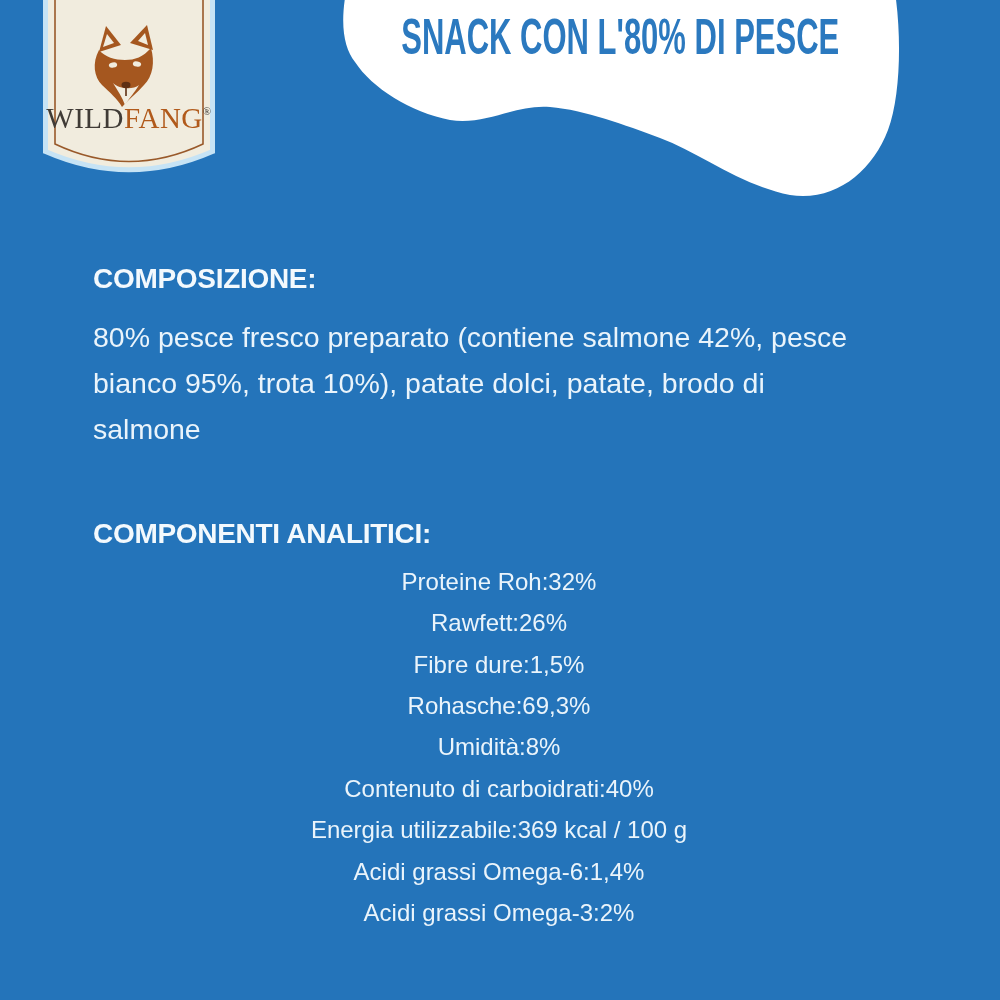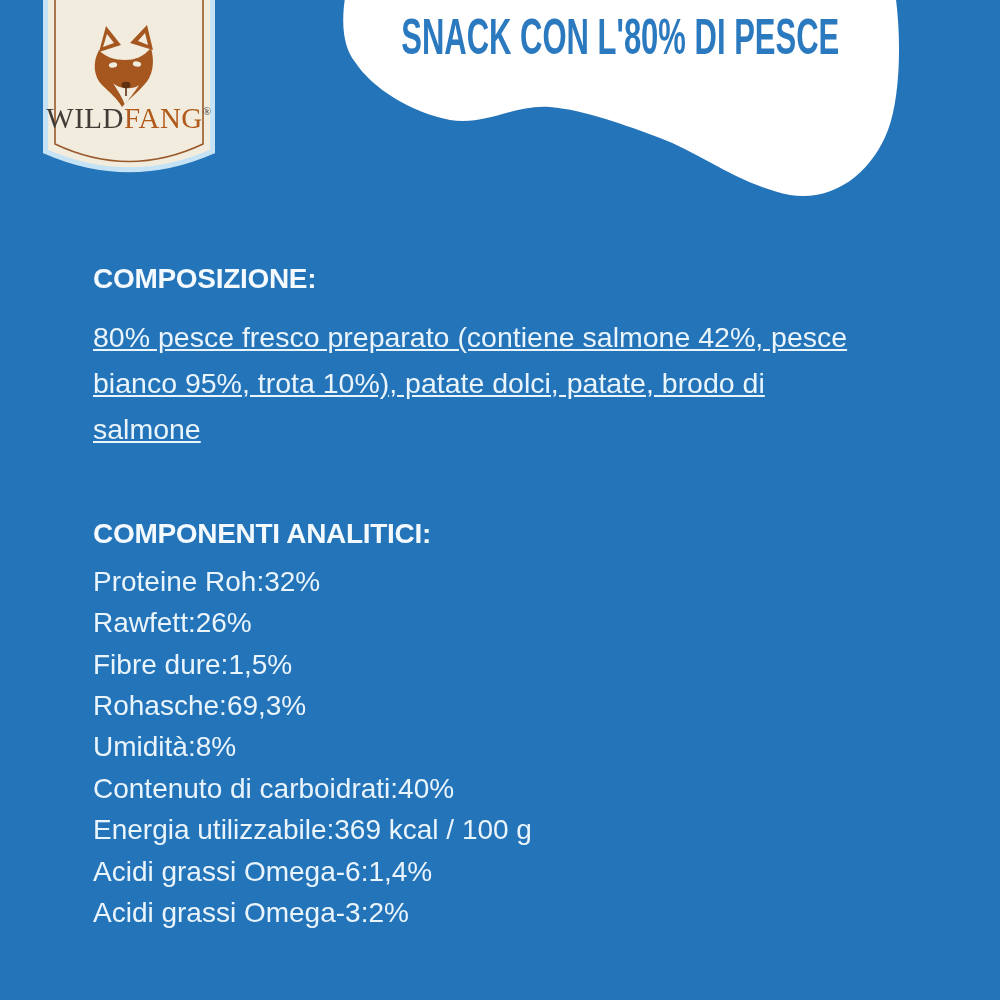--- a/index.html
+++ b/index.html
@@ -32,27 +32,27 @@
     font-size:28px; font-weight:bold; letter-spacing:-0.3px; color:#F3F9FD;
   }
   .h-compo    { top:265px; }
   .h-analysis { top:520px; }
 
   
   .compo-text {
     position:absolute; left:93px; top:314px;
     font-size:28.5px; line-height:46px; color:#EAF4FB;
   }
-  .compo-text div { white-space:nowrap;text-decoration:underline; }
+  .compo-text div { white-space:nowrap; }
 
   
   .rows { position:absolute; left:93px; top:561px; width:812px; }
   .row {
-    height:41.45px; display:flex; justify-content:flex-start; align-items:center;
-    font-size:28px; color:#EAF4FB;
+    height:41.45px; display:flex; justify-content:center; align-items:center;
+    font-size:24px; color:#EAF4FB;
   }
   .row .val { text-align:right; white-space:nowrap; }
   .row .lbl { white-space:nowrap; }
 </style>
 </head>
 <body>
 
 <div class="canvas">
 
   <svg class="blob-svg" width="1000" height="260" viewBox="0 0 1000 260" aria-hidden="true">

